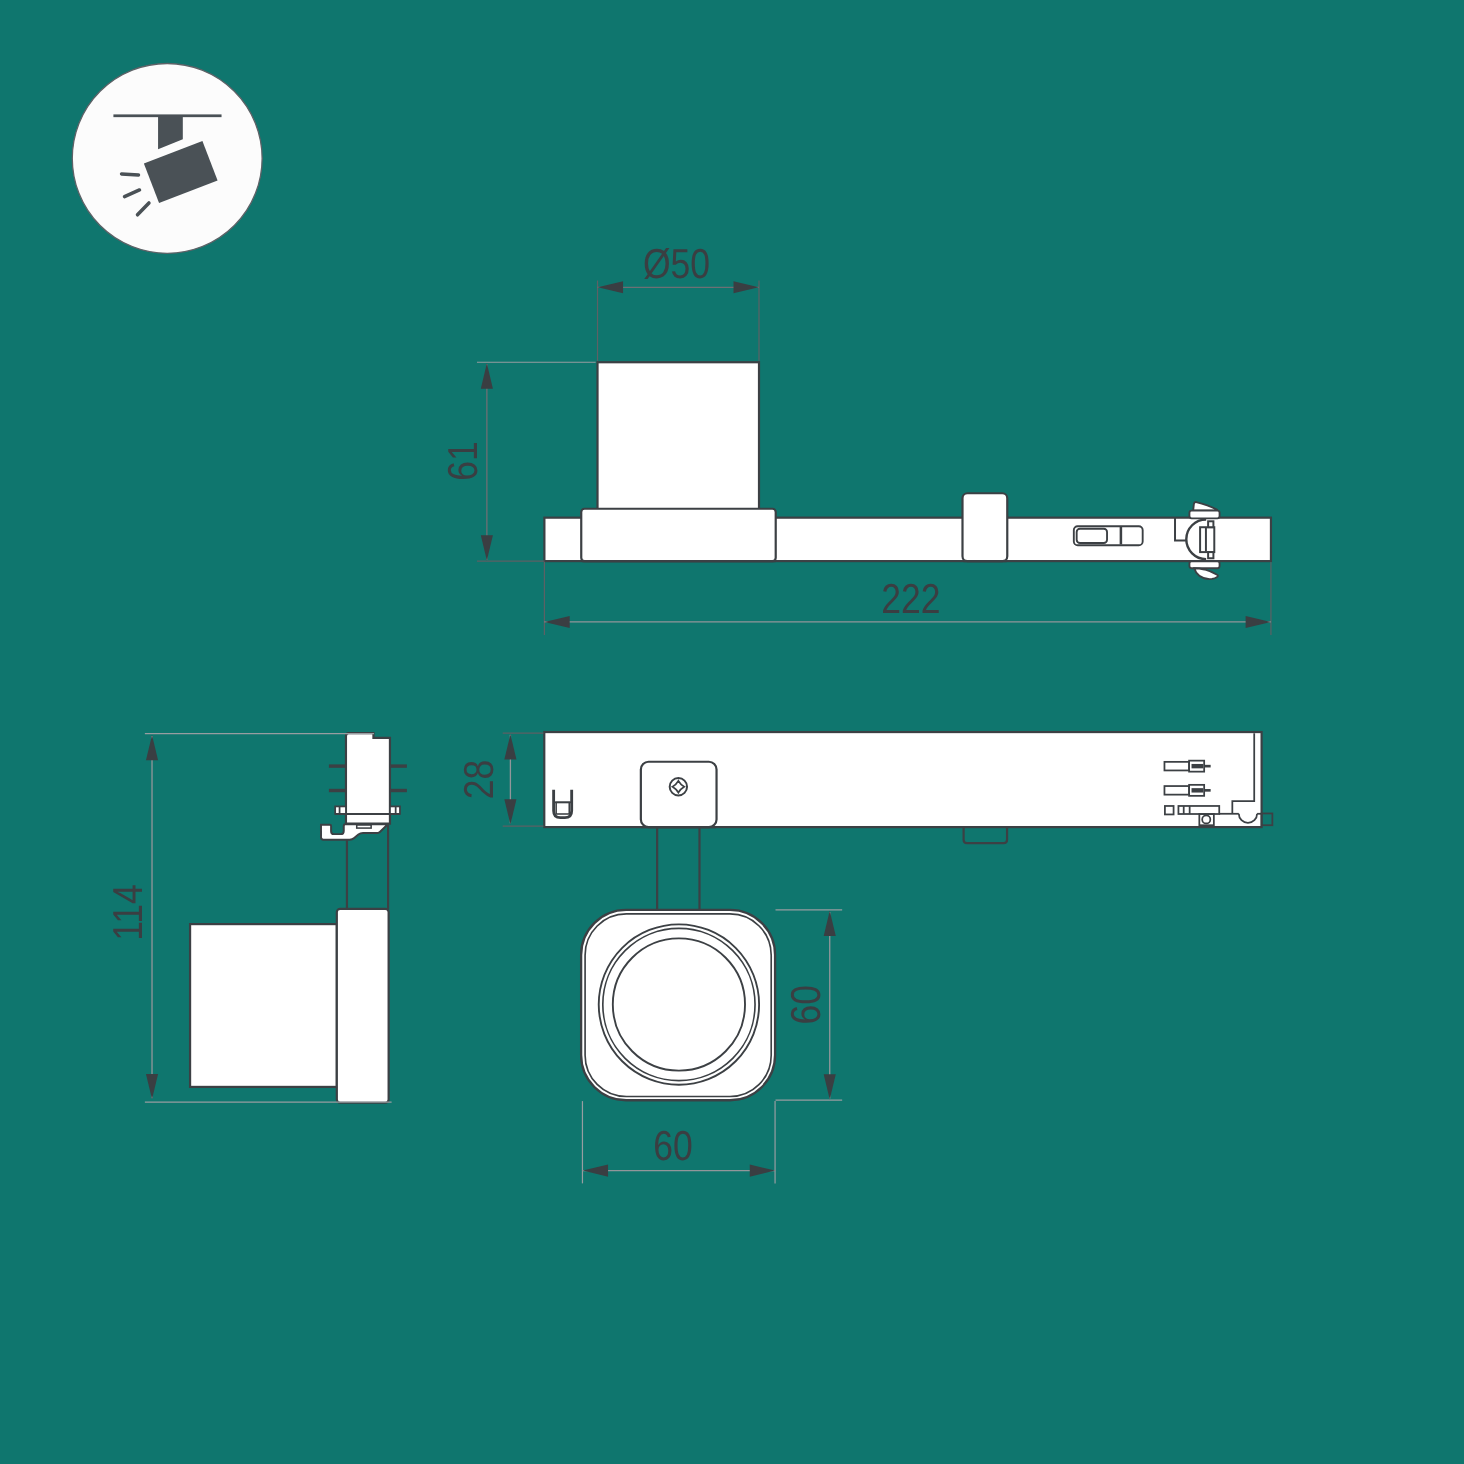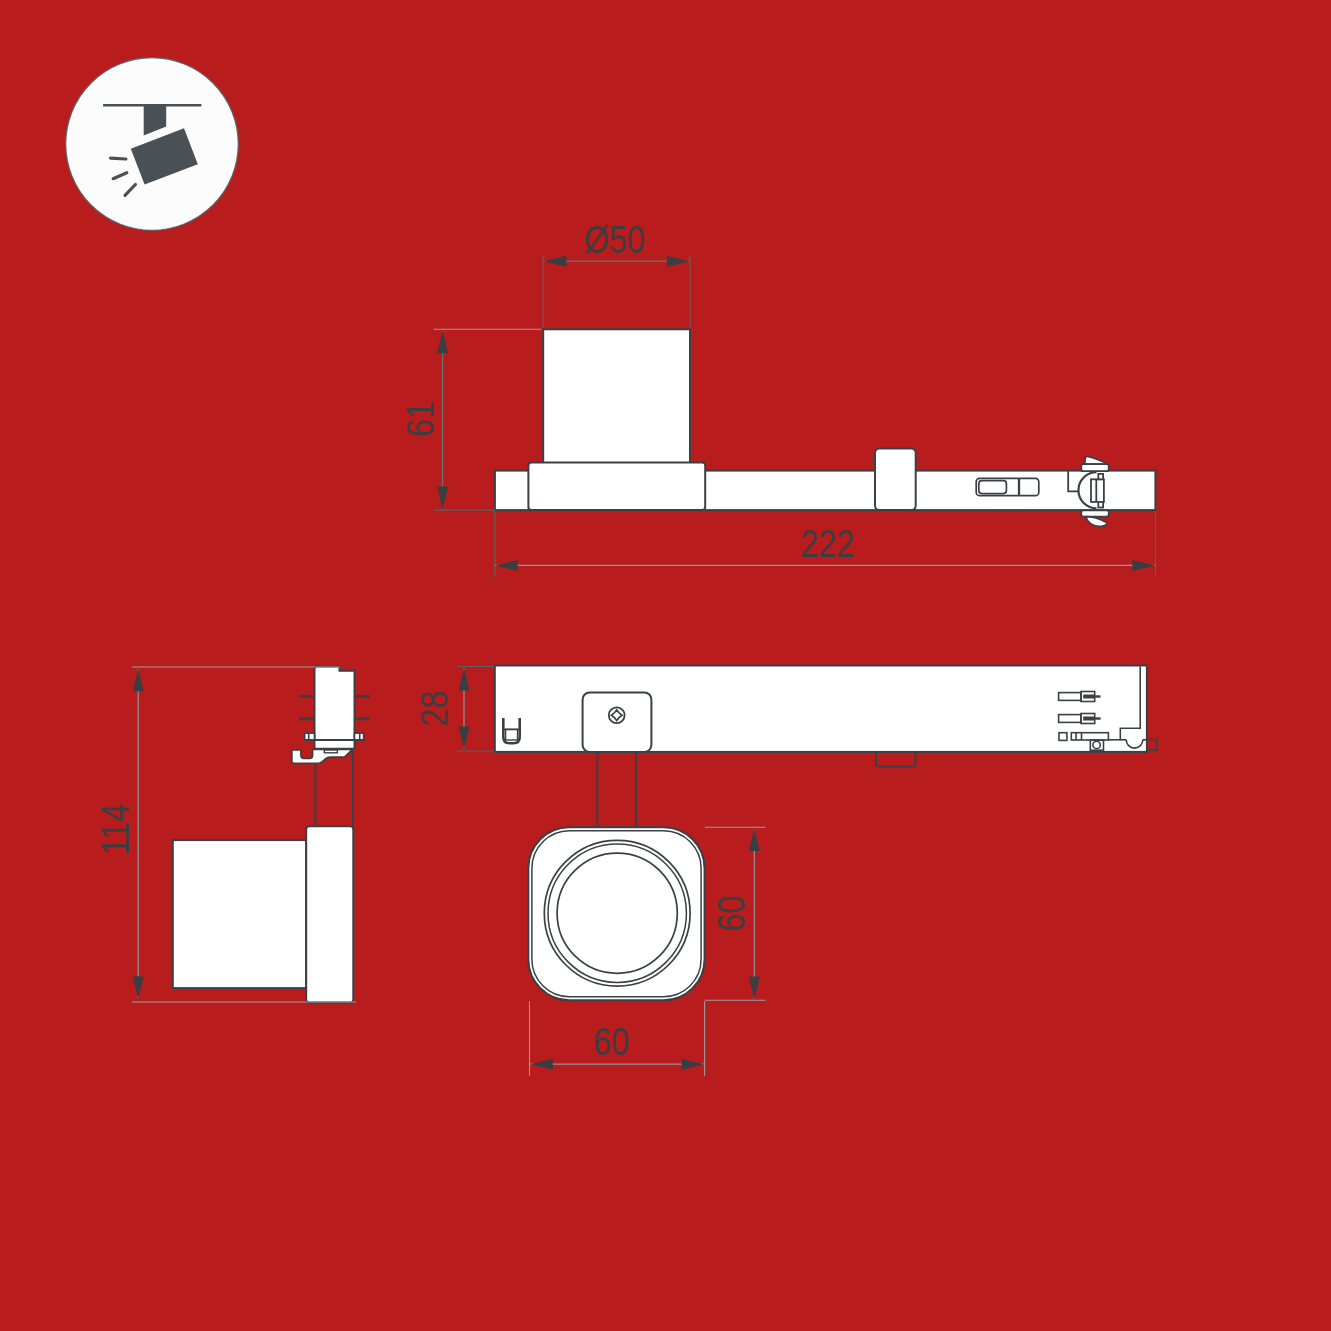--- a/index.html
+++ b/index.html
@@ -1,16 +1,16 @@
 <!DOCTYPE html>
 <html><head>
 <meta charset="utf-8">
 <style>
 html,body{margin:0;padding:0;background:#ffffff;}
-#page{width:1331px;height:1331px;position:relative;background:#b91c1c;overflow:hidden;}
+#page{width:1331px;height:1331px;position:relative;background:#0f766e;overflow:hidden;}
 text{font-family:"Liberation Sans",sans-serif;fill:#3a3e42;}
 </style>
 </head>
 <body>
 <div id="page">
 <svg width="1331" height="1331" viewBox="0 0 1331 1331" xmlns="http://www.w3.org/2000/svg">
 <defs>
 <g id="arrowL">
           <polygon points="0,0 23,-5.5 23,5.5" fill="#3a3e42"></polygon>
         </g>

